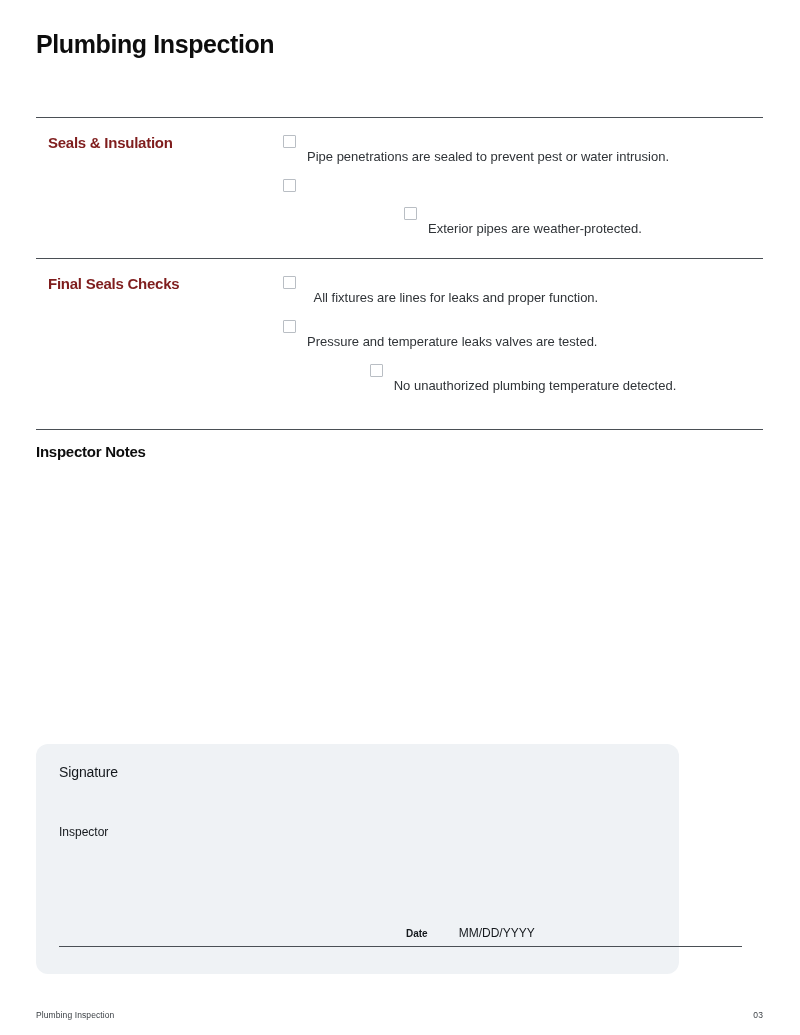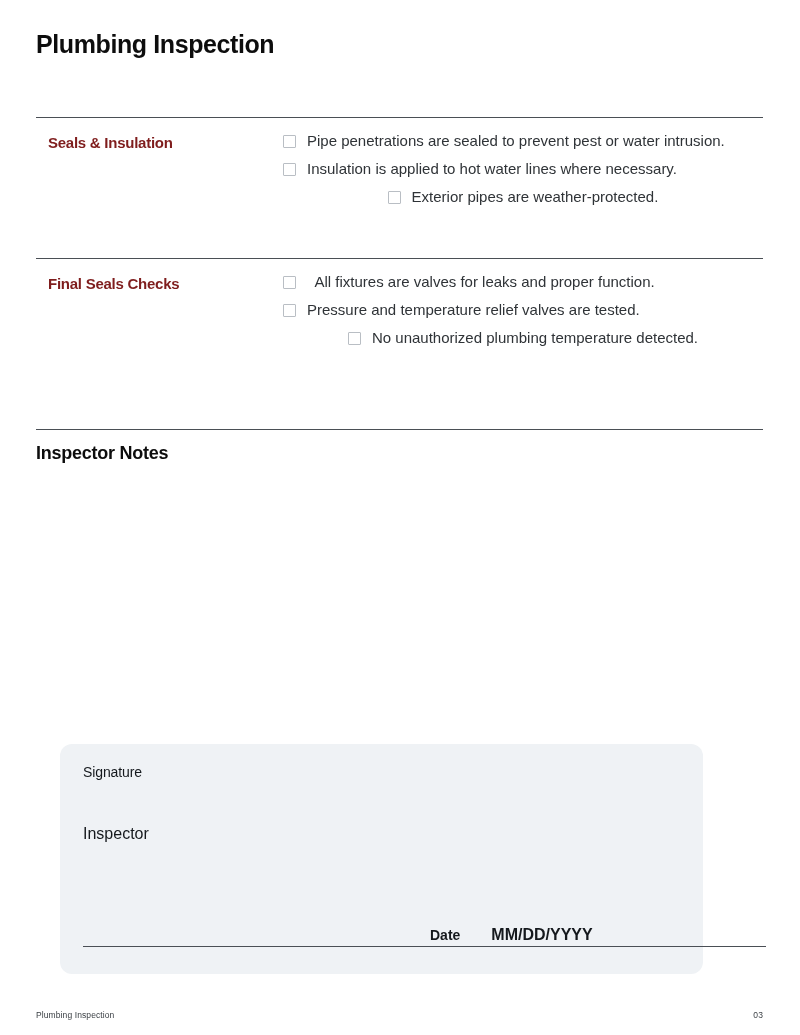--- a/index.html
+++ b/index.html
@@ -80,32 +80,33 @@
     flex: 0 0 auto;
     width: 11px;
     height: 11px;
     border: 1px solid #b9bec4;
     background: #ffffff;
     border-radius: 1px;
     margin-top: 1px;
   }
   .check-label {
     margin-left: 11px;
-    font-size: 15px;
+    font-size: 13px;
     line-height: 14px;
     color: #2f3337;
     white-space: pre;
+    margin-top: 16px;
   }
 
   
   .notes-heading {
     position: absolute;
     left: 36px;
     top: 443px;
-    font-size: 18px;
+    font-size: 15px;
     font-weight: 700;
     letter-spacing: -0.25px;
     color: #0d0d0d;
   }
   .notes-area {
     position: absolute;
     left: 36px;
     top: 475px;
     width: 727px;
     height: 255px;
@@ -113,63 +114,62 @@
 
   
   .sign-card {
     position: absolute;
     left: 36px;
     top: 744px;
     width: 643px;
     height: 230px;
     background: #eff2f5;
     border-radius: 12px;
-    margin-left: 24px;
   }
   .sign-title {
     position: absolute;
     left: 23px;
     top: 20px;
     font-size: 14px;
     font-weight: 400;
     color: #15191d;
     letter-spacing: -0.1px;
   }
   .sign-role {
     position: absolute;
     left: 23px;
     top: 81px;
-    font-size: 16px;
+    font-size: 12px;
     font-weight: 400;
     color: #15191d;
   }
   .sign-line {
     position: absolute;
     left: 23px;
     top: 202px;
     width: 683px;
     height: 1px;
     background: #4a4f55;
   }
   .date-group {
     position: absolute;
     left: 370px;
     top: 182px;
     display: flex;
     align-items: baseline;
   }
   .date-label {
-    font-size: 14px;
+    font-size: 10px;
     font-weight: 700;
     color: #15191d;
   }
   .date-value {
     margin-left: 31px;
-    font-size: 16px;
-    font-weight: 700;
+    font-size: 12px;
+    font-weight: 400;
     color: #15191d;
   }
 
   
   .footer {
     position: absolute;
     left: 36px;
     top: 1010px;
     width: 727px;
     display: flex;
@@ -194,41 +194,40 @@
 
   <div class="section" id="section-0" style="top:134px;">
     <div class="section-heading">Seals &amp; Insulation</div>
     <div class="section-items" id="section-0-items">
         <div class="check-row">
           <span class="checkbox"></span>
           <span class="check-label">Pipe penetrations are sealed to prevent pest or water intrusion.</span>
         </div>
         <div class="check-row">
           <span class="checkbox"></span>
-          <span class="check-label">Insulation is applied to hot water lines where necessary.</span>
         </div>
         <div class="check-row">
           <span class="checkbox"></span>
           <span class="check-label">Exterior pipes are weather-protected.</span>
         </div>
       </div>
   </div>
 
   <div class="divider" style="top:258px;"></div>
 
   <div class="section" id="section-1" style="top:275px;">
     <div class="section-heading">Final Seals Checks</div>
     <div class="section-items" id="section-1-items">
         <div class="check-row">
           <span class="checkbox"></span>
-          <span class="check-label">  All fixtures are valves for leaks and proper function.</span>
-        </div>
-        <div class="check-row">
-          <span class="checkbox"></span>
-          <span class="check-label">Pressure and temperature relief valves are tested.</span>
+          <span class="check-label">  All fixtures are lines for leaks and proper function.</span>
+        </div>
+        <div class="check-row">
+          <span class="checkbox"></span>
+          <span class="check-label">Pressure and temperature leaks valves are tested.</span>
         </div>
         <div class="check-row">
           <span class="checkbox"></span>
           <span class="check-label">No unauthorized plumbing temperature detected.</span>
         </div>
       </div>
   </div>
 
   <div class="divider" style="top:429px;"></div>
 

